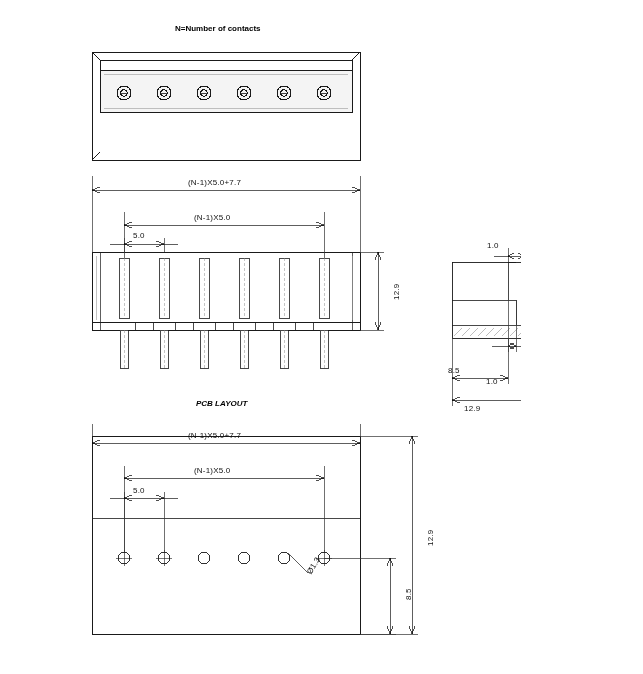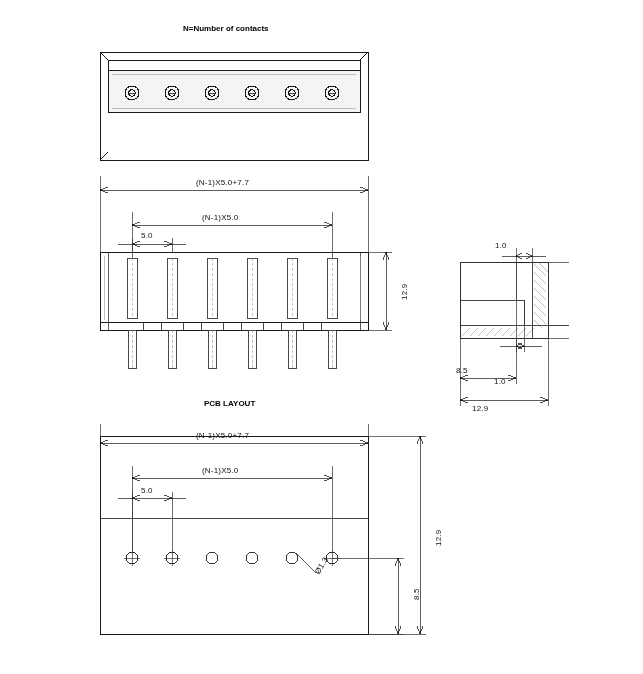--- a/index.html
+++ b/index.html
@@ -1,18 +1,18 @@
 <!DOCTYPE html>
 <html><head>
 <meta charset="utf-8">
 <style>
   html,body{margin:0;padding:0;background:#ffffff;}
   body{width:643px;height:674px;position:relative;
        font-family:"Liberation Sans", sans-serif;color:#000;}
-  .stage{position:absolute;left:8px;top:0;width:521px;height:674px;overflow:hidden;padding-left:40px;}
+  .stage{position:absolute;left:0;top:0;width:521px;height:674px;overflow:hidden;}
   svg{position:absolute;left:0;top:0;}
   .lbl{position:absolute;font-size:8px;letter-spacing:0.2px;color:#111;white-space:nowrap;}
   .lbl.rot{transform-origin:0 0;}
   .title{position:absolute;font-size:8px;font-weight:bold;white-space:nowrap;}
 </style>
 </head>
 <body>
 
 <div class="stage">
 
@@ -189,21 +189,21 @@
 
         <path d="M324 558 L396 558 M360 634 L396 634" stroke="#333"></path>
         <path d="M390 558 L390 634"></path>
         <path d="M390 558 L387 566 M390 558 L393 566 M390 634 L387 626 M390 634 L393 626" fill="#000" stroke="#000"></path>
       </g>
 
     </g>
   </svg>
 
   <div class="title" style="left:175px;top:24px;">N=Number of contacts</div>
-  <div class="title" style="left:196px;top:399px;">PCB LAYOUT</div>
+  <div class="title" style="left:196px;top:399px;font-style:italic;">PCB LAYOUT</div>
 
   <div class="lbl" style="left:188px;top:178px;">(N-1)X5.0+7.7</div>
   <div class="lbl" style="left:194px;top:213px;">(N-1)X5.0</div>
   <div class="lbl" style="left:133px;top:231px;">5.0</div>
   <div class="lbl rot" style="left:392px;top:300px;transform:rotate(-90deg);">12.9</div>
 
   <div class="lbl" style="left:487px;top:241px;">1.0</div>
   <div class="lbl rot" style="left:596px;top:300px;transform:rotate(-90deg);">9.5</div>
   <div class="lbl rot" style="left:596px;top:345px;transform:rotate(-90deg);">3.4</div>
   <div class="lbl" style="left:486px;top:334px;margin-top:43px;">1.0</div>

